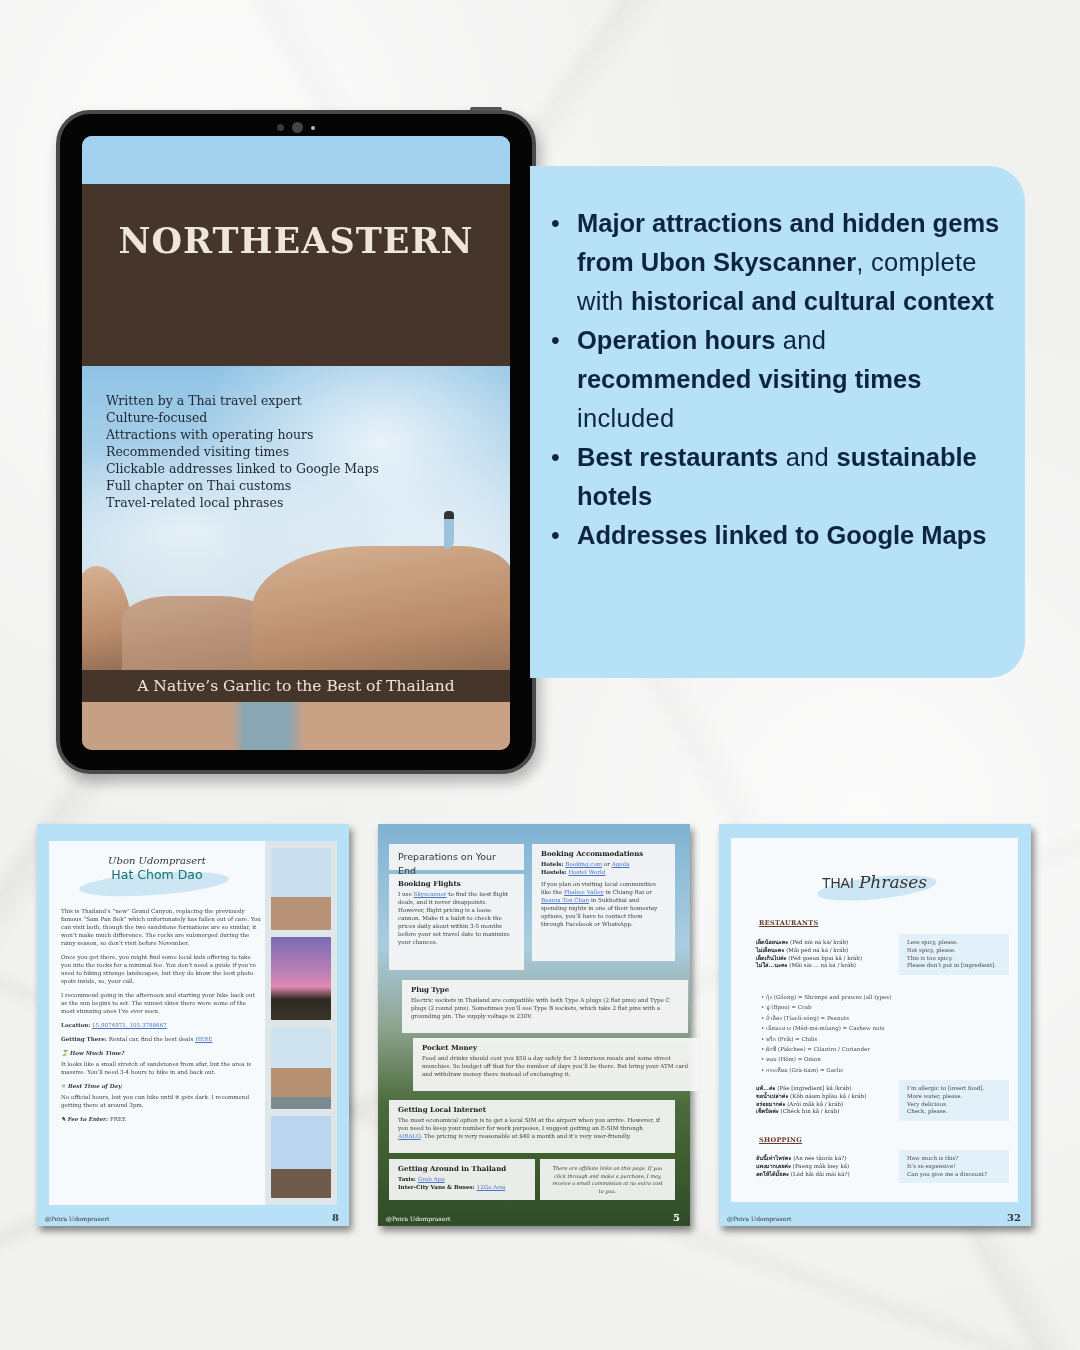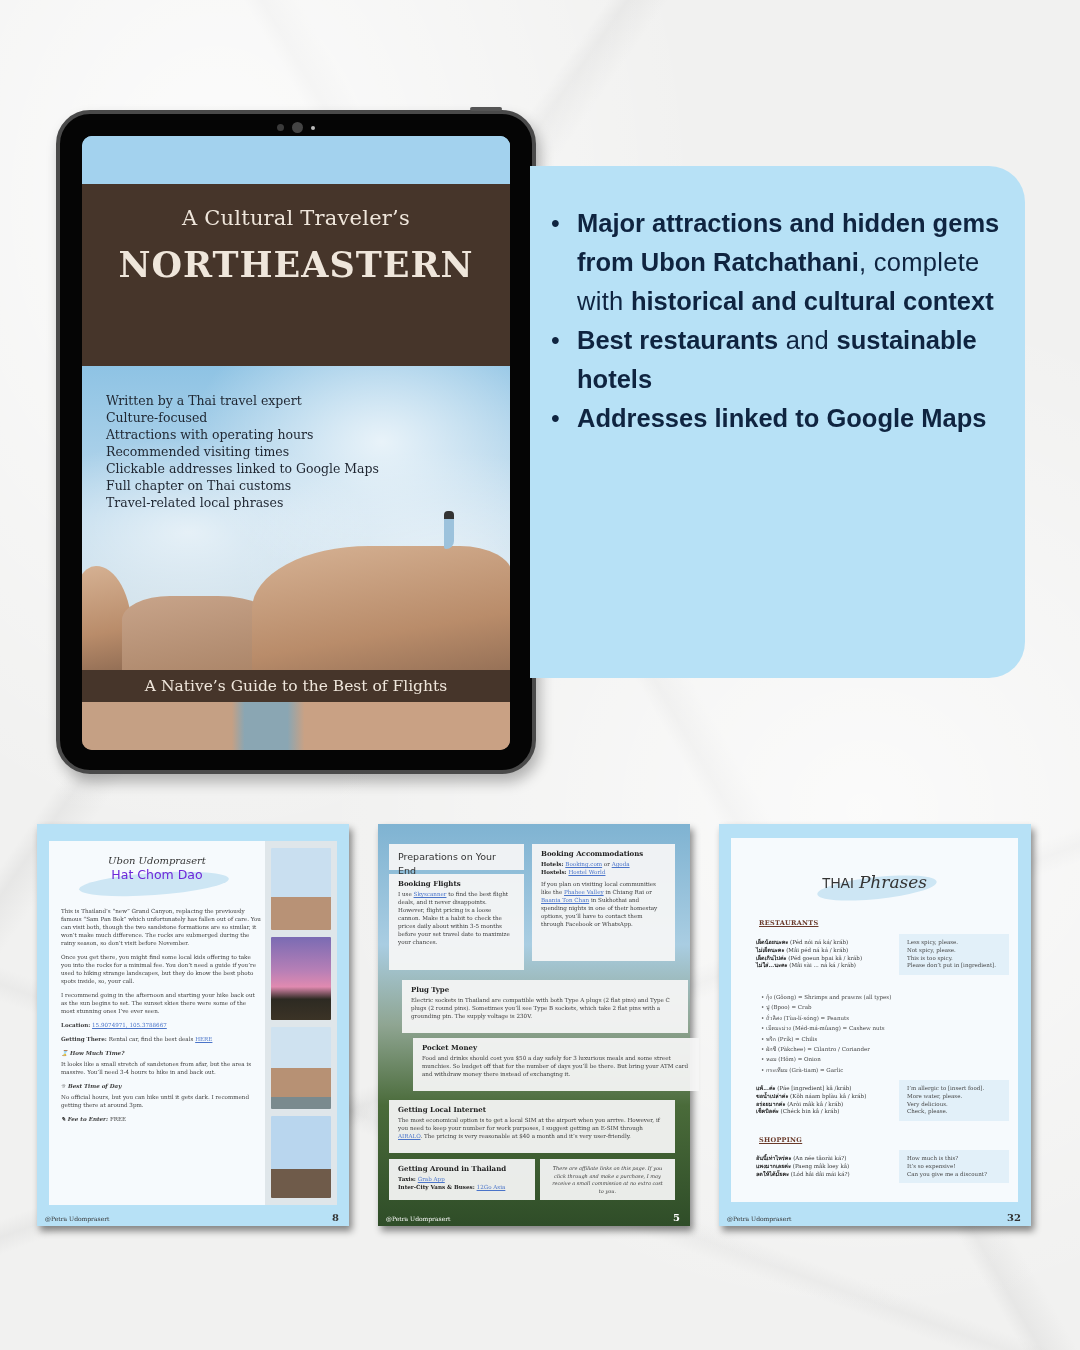--- a/index.html
+++ b/index.html
@@ -94,21 +94,21 @@
   .p1 .inner { position: absolute; left: 12px; top: 17px; width: 288px; height: 364px; background: #f6fafd; }
   .p1 .photos { position: absolute; right: 0; top: 0; width: 72px; height: 364px; background: #dfe6ea; padding: 7px 6px; display: flex; flex-direction: column; gap: 7px; }
   .p1 .ph { flex: 1; border-radius: 1px; }
   .ph.a { background: linear-gradient(180deg, #c9dff0 0 60%, #b89276 60% 100%); }
   .ph.b { background: linear-gradient(180deg, #7a6bb3 0%, #b67fb6 40%, #e08ab0 60%, #2d2a22 75%, #3b3326 100%); }
   .ph.c { background: linear-gradient(180deg, #cfe2f0 0 50%, #b79174 50% 85%, #7a8a8e 85%); }
   .ph.d { background: linear-gradient(180deg, #b9d6ee 0 65%, #6f5b4a 65% 100%); }
   .p1 .head { position: absolute; left: 0; width: 216px; top: 14px; text-align: center; }
   .p1 .brush { position: absolute; left: 30px; top: 18px; width: 150px; height: 22px; background: #cde6f4; border-radius: 50%; transform: rotate(-4deg); }
   .p1 .script { position: relative; font-family: "DejaVu Serif", serif; font-style: italic; font-size: 10px; color: #333; }
-  .p1 .place { position: relative; font-family: "DejaVu Sans", sans-serif; font-size: 12.5px; color: #6d28d9; margin-top: 1px; }
+  .p1 .place { position: relative; font-family: "DejaVu Sans", sans-serif; font-size: 12.5px; color: #0f766e; margin-top: 1px; }
   .p1 .body { position: absolute; left: 12px; top: 66px; width: 200px; font-size: 5.6px; line-height: 8px; color: #3c3c3c; }
   .p1 .body p { margin-bottom: 6px; }
   .p1 .body .lbl { font-weight: bold; }
   .p1 .body .lnk { color: #4a74c9; text-decoration: underline; }
   .p1 .body .sh { font-style: italic; font-weight: bold; margin-bottom: 3px; }
 
   
   .p2 { left: 378px;
     background: linear-gradient(180deg, #7fb3d2 0%, #a9cde2 30%, #8fa592 50%, #4a6b3a 70%, #2f4d28 100%); }
   .box { position: absolute; background: rgba(245,245,245,0.94); padding: 6px 9px; font-size: 5.6px; line-height: 8px; color: #3a3a3a; }
@@ -147,46 +147,46 @@
 <div class="tablet">
   <div class="tablet-btn"></div>
   <div class="camera-bar">
     <div class="cam-dot"></div>
     <div class="cam-dot lg"></div>
     <div class="cam-dot sm"></div>
   </div>
   <div class="screen">
     <div class="cover-top"></div>
     <div class="cover-title-band">
-      <div class="cover-sub">A Cultural Traveler’s</div>
       <div class="cover-title">NORTHEASTERN</div>
     </div>
     <div class="cover-sky">
       <ul class="features">
         <li>Written by a Thai travel expert</li>
         <li>Culture-focused</li>
         <li>Attractions with operating hours</li>
         <li>Recommended visiting times</li>
         <li>Clickable addresses linked to Google Maps</li>
         <li>Full chapter on Thai customs</li>
         <li>Travel-related local phrases</li>
       </ul>
       <div class="rock r2"></div>
       <div class="rock r3"></div>
       <div class="rock r1"></div>
       <div class="figure"></div>
     </div>
-    <div class="cover-bottom-band">A Native’s Guide to the Best of Flights</div>
+    <div class="cover-bottom-band">A Native’s Garlic to the Best of Thailand</div>
     <div class="cover-foot"></div>
   </div>
 </div>
 
 <div class="info-card">
   <ul class="info-list">
-    <li><b>Major attractions and hidden gems from Ubon Ratchathani</b><span class="light">, complete with </span><b>historical and cultural context</b></li>
+    <li><b>Major attractions and hidden gems from Ubon Skyscanner</b><span class="light">, complete with </span><b>historical and cultural context</b></li>
+    <li><b>Operation hours</b><span class="light"> and </span><b>recommended visiting times</b><span class="light"> included</span></li>
     <li><b>Best restaurants</b><span class="light"> and </span><b>sustainable hotels</b></li>
     <li><b>Addresses linked to Google Maps</b></li>
   </ul>
 </div>
 
 <div class="page p1">
   <div class="inner">
     <div class="head">
       <div class="brush"></div>
       <div class="script">Ubon Udomprasert</div>

